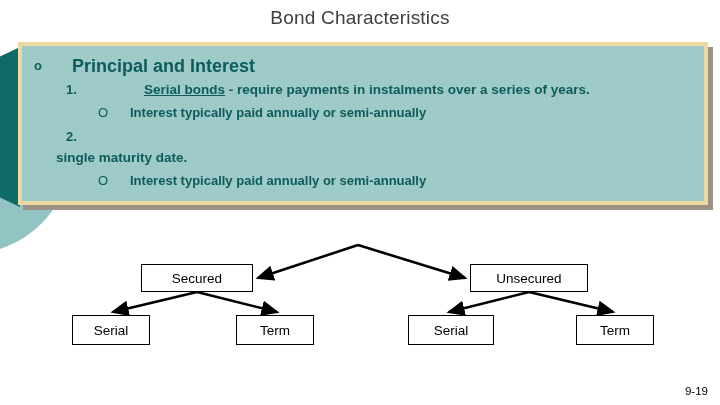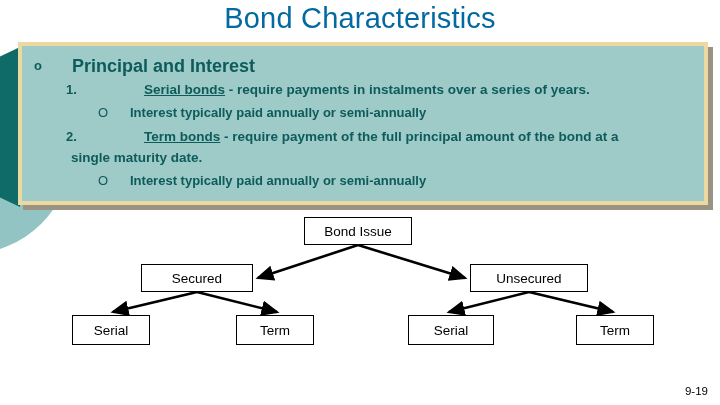--- a/index.html
+++ b/index.html
@@ -16,23 +16,23 @@
     background: #ffffff;
   }
 
   
   #slide-title {
     position: absolute;
     top: 2px;
     left: 0;
     width: 720px;
     text-align: center;
-    font-size: 29px;
+    font-size: 19px;
     font-weight: 400;
-    color: #0369a1;
+    color: #404040;
     letter-spacing: 0.2px;
     line-height: 32px;
     white-space: nowrap;
   }
 
   
   #deco-quarter-circle {
     position: absolute;
     left: -32px;
     top: 150px;
@@ -98,21 +98,21 @@
   .lvl1 .bullet-text { font-size: 18px; }
 
   .lvl2 { padding-left: 44px; margin-top: 2px; }
   .lvl2 .bullet-mark { width: 30px; font-size: 13px; }
   .lvl2 .bullet-text { font-size: 13.5px; margin-left: 48px; }
 
   .lvl3 { padding-left: 76px; margin-top: 1px; }
   .lvl3 .bullet-mark { width: 32px; font-size: 13px; font-weight: 400; }
   .lvl3 .bullet-text { font-size: 13px; }
 
-  .cont { padding-left: 49px; margin-top: -1px; font-weight: 700; font-size: 13.5px; }
+  .cont { padding-left: 34px; margin-top: -1px; font-weight: 700; font-size: 13.5px; }
   .uline { text-decoration: underline; }
 
   
   #diagram {
     position: absolute;
     left: 0;
     top: 205px;
     width: 720px;
     height: 175px;
     z-index: 5;
@@ -177,21 +177,20 @@
     <span class="bullet-text"><span class="uline">Serial bonds</span><span> -  require payments in instalments over a series of years.</span></span>
   </div>
 
   <div class="bullet-row lvl3">
     <span class="bullet-mark">O</span>
     <span class="bullet-text">Interest typically paid annually or semi-annually</span>
   </div>
 
   <div class="bullet-row lvl2">
     <span class="bullet-mark">2.</span>
-    <span class="bullet-text"><span class="uline">Term bonds</span><span> - require payment of the full principal amount of the bond at a</span></span>
   </div>
 
   <div class="cont">single maturity date.</div>
 
   <div class="bullet-row lvl3">
     <span class="bullet-mark">O</span>
     <span class="bullet-text">Interest typically paid annually or semi-annually</span>
   </div>
 
 </div>
@@ -211,21 +210,20 @@
 
     <line x1="197" y1="87" x2="113" y2="107" stroke="#000000" stroke-width="2.6" marker-end="url(#arrowhead)"></line>
 
     <line x1="197" y1="87" x2="277" y2="107" stroke="#000000" stroke-width="2.6" marker-end="url(#arrowhead)"></line>
 
     <line x1="529" y1="87" x2="449" y2="107" stroke="#000000" stroke-width="2.6" marker-end="url(#arrowhead)"></line>
 
     <line x1="529" y1="87" x2="613" y2="107" stroke="#000000" stroke-width="2.6" marker-end="url(#arrowhead)"></line>
   </svg>
 
-  <div class="node" id="node-bond-issue">Bond Issue</div>
   <div class="node" id="node-unsecured">Unsecured</div>
   <div class="node" id="node-secured">Secured</div>
   <div class="node" id="node-serial-1">Serial</div>
   <div class="node" id="node-term-1">Term</div>
   <div class="node" id="node-serial-2">Serial</div>
   <div class="node" id="node-term-2">Term</div>
 
 </div>
 
 <div id="page-number">9-19</div>

